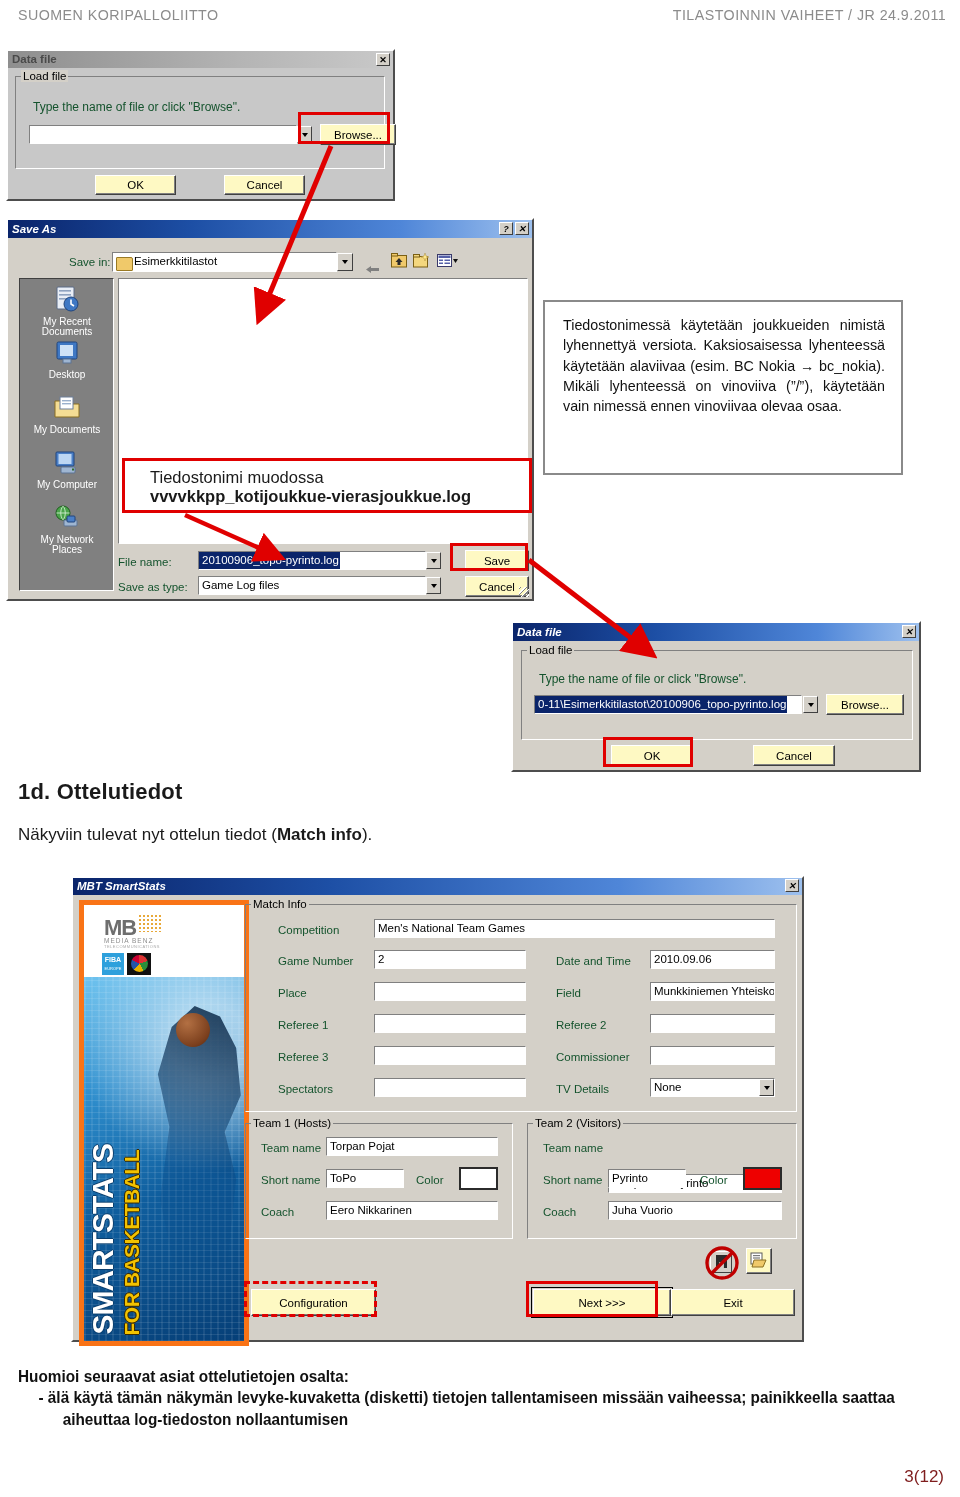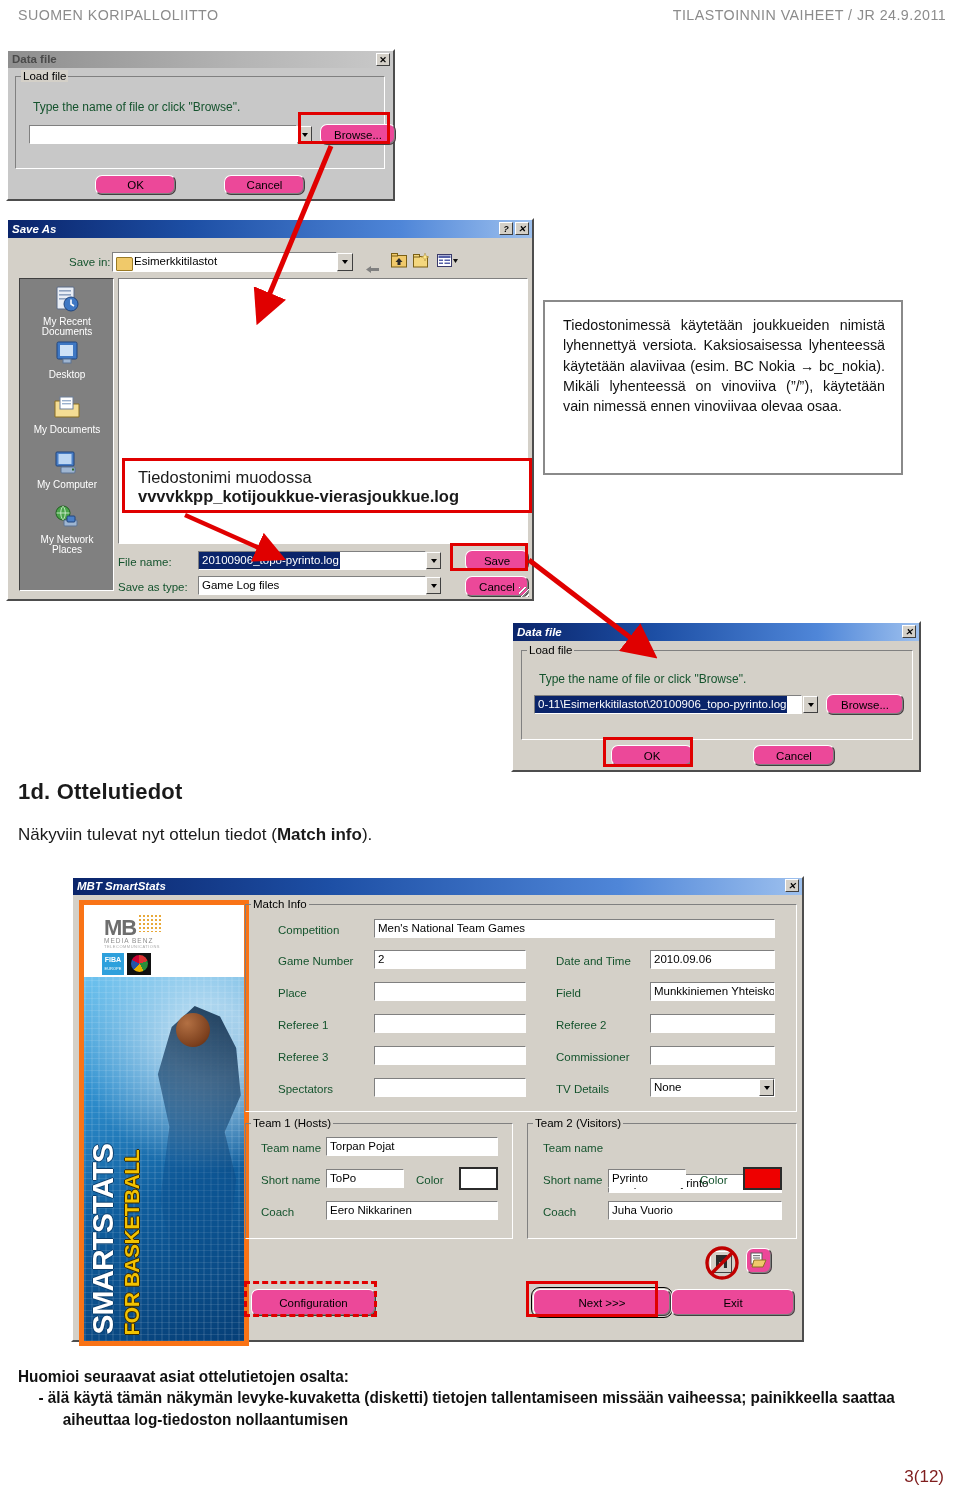--- a/index.html
+++ b/index.html
@@ -121,32 +121,32 @@
     font-size: 11.5px;
     color: #000;
     line-height: 1;
     padding: 3px 2px 0 3px;
     overflow: hidden;
     white-space: nowrap;
   }
 
   .btn {
     position: absolute;
-    background: #ec4899;
+    background: #fef9c3;
     border-top: 1px solid #ffffff;
     border-left: 1px solid #ffffff;
     border-right: 1px solid #404040;
     border-bottom: 1px solid #404040;
     box-shadow: inset -1px -1px 0 #808080;
     box-sizing: border-box;
     font-size: 11.5px;
     color: #000;
     text-align: right;
     white-space: nowrap;
-    display: flex; align-items: center; justify-content: center; border-radius: 7px;
+    display: flex; align-items: center; justify-content: center;
   }
   .btn.defaulted { outline: 1px solid #000; outline-offset: 1px; }
 
   .combo-arrow {
     position: absolute;
     background: #d4d0c8;
     border-top: 1px solid #ffffff;
     border-left: 1px solid #ffffff;
     border-right: 1px solid #404040;
     border-bottom: 1px solid #404040;
@@ -532,21 +532,21 @@
   <div class="field" style="left:190px; top:356px; width:228px; height:19px;">Game Log files</div>
   <div class="combo-arrow" style="left:418px; top:357px; width:15px; height:17px;"></div>
   <div class="btn" style="left:457px; top:356px; width:64px; height:21px;">Cancel</div>
 
   <span style="position:absolute;right:3px;bottom:2px;width:10px;height:10px;
                background:repeating-linear-gradient(135deg,#ffffff 0 1px,#808080 1px 2px,transparent 2px 4px);"></span>
 </div>
 
 <div class="redbox" style="left:450px; top:543px; width:78px; height:28px;"></div>
 
-<div class="callout" style="left:122px; top:458px; width:410px; height:55px; padding:7px 0 0 13px;">
+<div class="callout" style="left:122px; top:458px; width:410px; height:55px; padding:7px 0 0 25px;">
   <div class="c1">Tiedostonimi muodossa</div>
   <div class="c2">vvvvkkpp_kotijoukkue-vierasjoukkue.log</div>
 </div>
 
 <div class="infobox" style="left:543px; top:300px; width:360px; height:175px;">
   <p>Tiedostonimessä käytetään joukkueiden nimistä lyhennettyä versiota. Kaksiosaisessa lyhenteessä käytetään alaviivaa (esim. BC Nokia → bc_nokia). Mikäli lyhenteessä on vinoviiva (”/”), käytetään vain nimessä ennen vinoviivaa olevaa osaa.</p>
 </div>
 
 <div class="win" style="left:511px; top:621px; width:410px; height:151px; border-top:2px solid #fff; border-left:2px solid #fff; border-right:2px solid #4d4d4d; border-bottom:2px solid #4d4d4d; background:#d4d0c8;">
   <div class="tb-blue">

